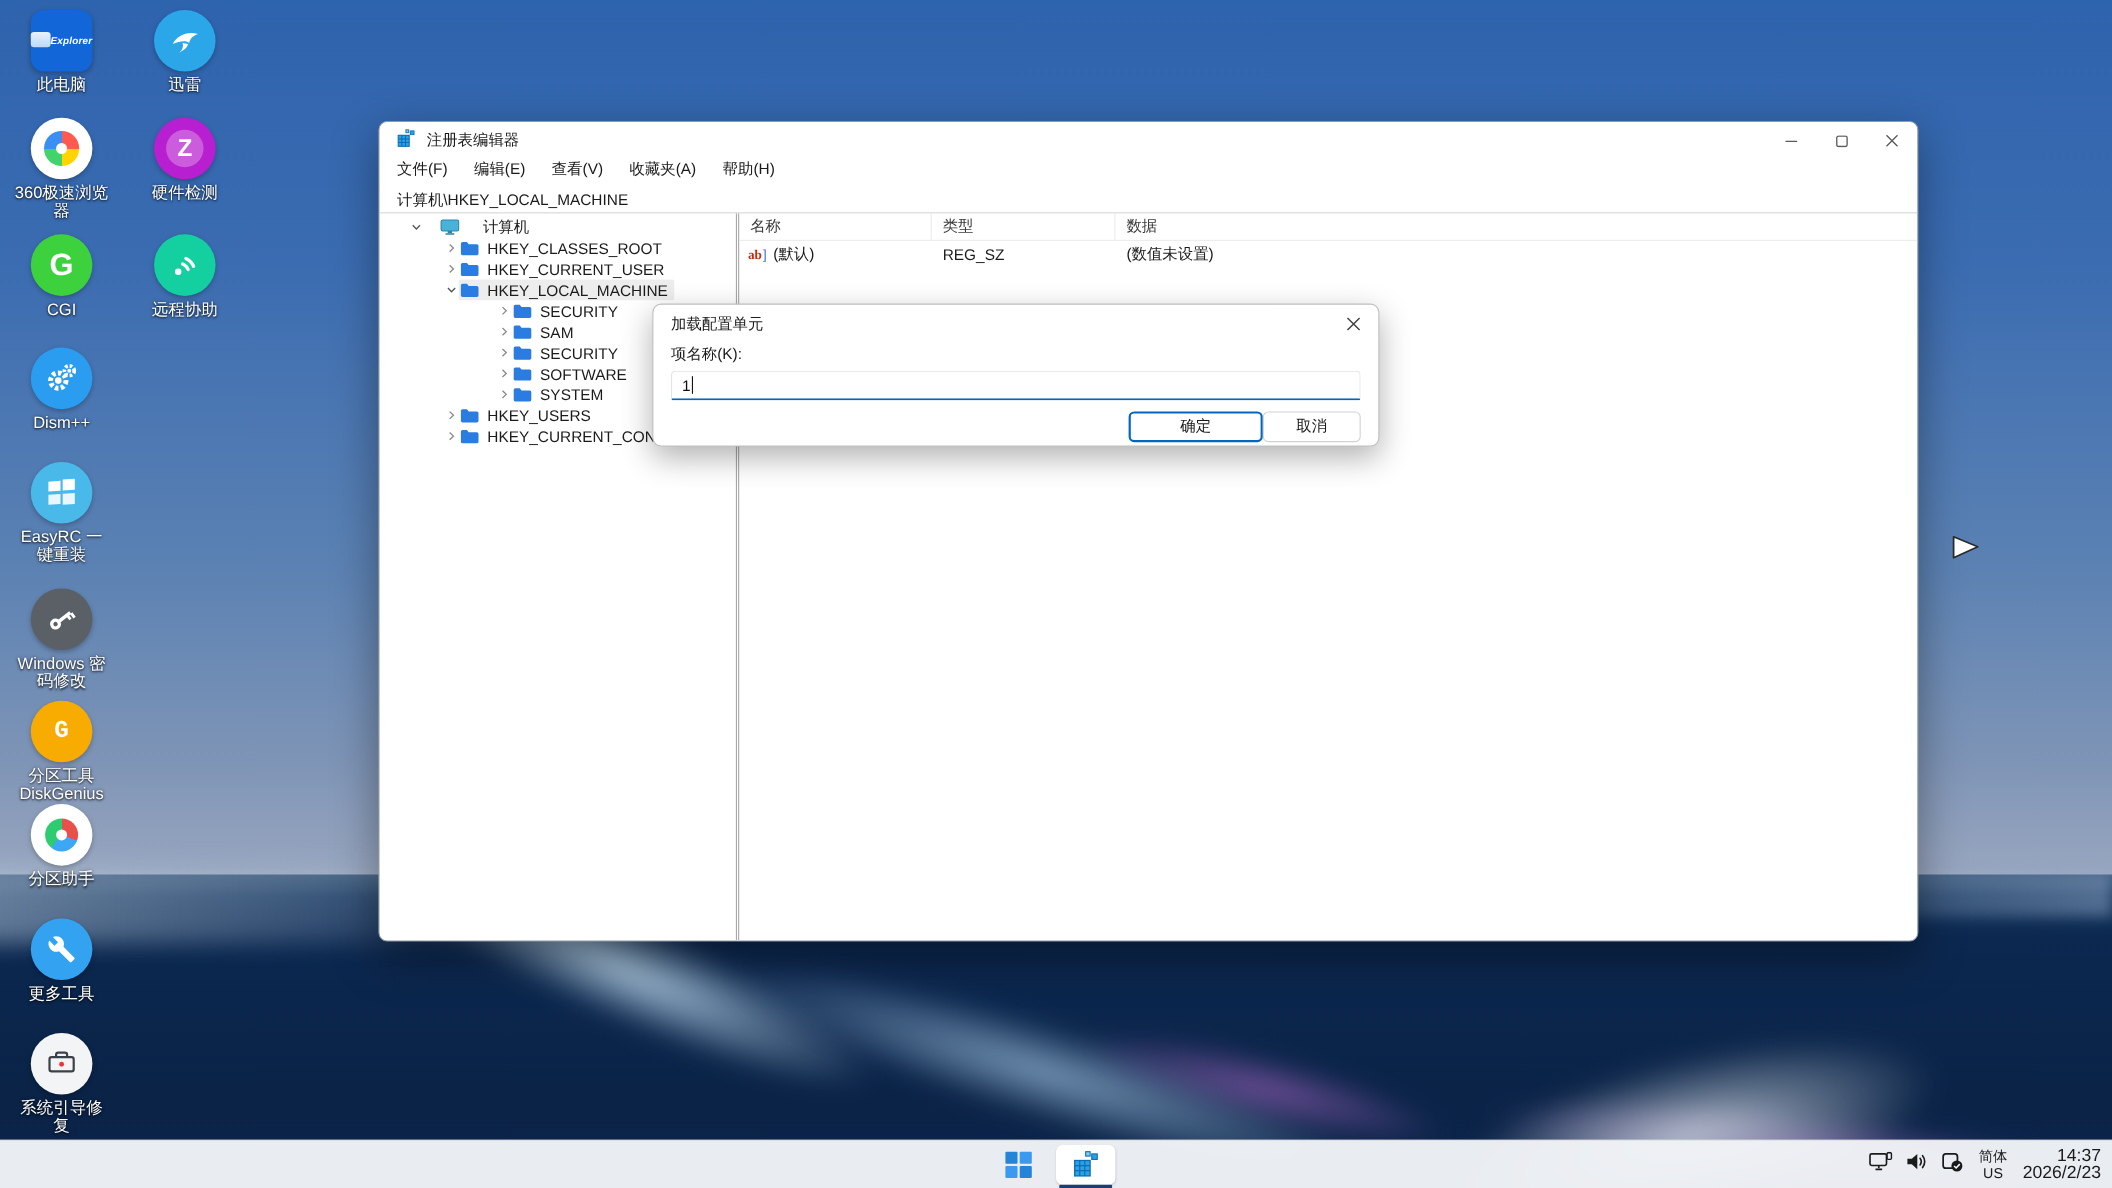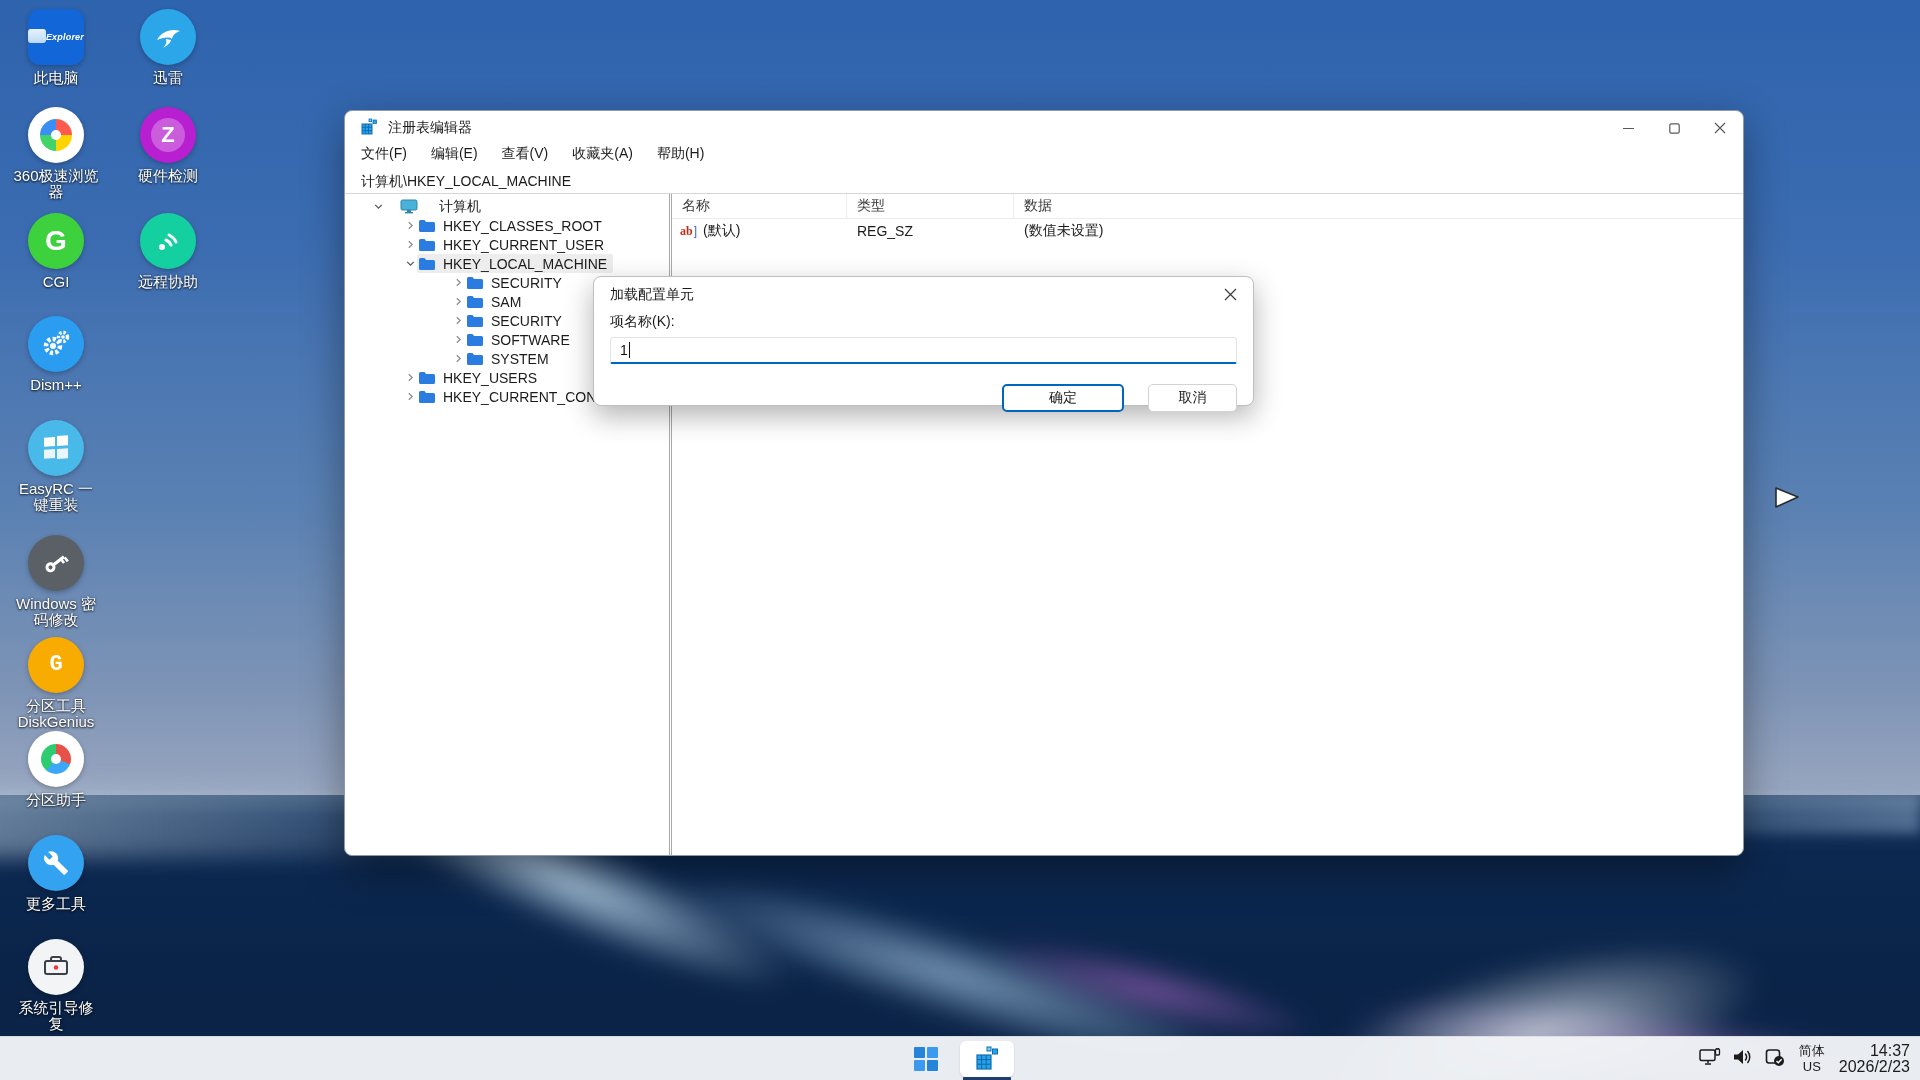--- a/index.html
+++ b/index.html
@@ -77,21 +77,21 @@
   .dlg { position:absolute; left:593px; top:276px; width:661px; height:130px; background:#fff;
     border:1px solid #bfbfbf; border-radius:8px; box-shadow:0 10px 28px rgba(0,0,0,.3); padding:0 16px; z-index:20; }
   .dlg-title-row { height:36px; display:flex; align-items:center; }
   .dlg-title { font-size:14px; color:#1b1b1b; }
   .dlg-x { margin-left:auto; font-size:17px; color:#404040; line-height:1; }
   .dlg-label { font-size:14px; color:#1b1b1b; margin-top:0; }
   .dlg-input { margin-top:6px; height:27px; border:1px solid #e3e3e3; border-bottom:2px solid #0067c0;
     border-radius:4px 4px 2px 2px; background:#fff; display:flex; align-items:center; padding-left:9px;
     font-size:14px; color:#111; }
   .caret { display:inline-block; width:1px; height:16px; background:#111; margin-left:1px; }
-  .dlg-btns { display:flex; justify-content:flex-end; gap:24px; margin-top:20px; }
+  .dlg-btns { display:flex; justify-content:flex-end; margin-top:10px; }
   .btn { height:28px; border-radius:5px; background:#fff; font-size:14px; color:#1b1b1b;
     display:flex; align-items:center; justify-content:center; }
   .btn-ok { width:122px; border:2px solid #0067c0; }
   .btn-cancel { width:89px; border:1px solid #d2d2d2; }
 
   
   .taskbar { position:absolute; left:0; right:0; bottom:0; height:44px; background:rgba(241,243,246,.97);
     border-top:1px solid rgba(0,0,0,.07); z-index:30; }
   .tb-center { position:absolute; left:50%; transform:translateX(-50%); top:0; height:100%;
     display:flex; align-items:center; gap:14px; }

